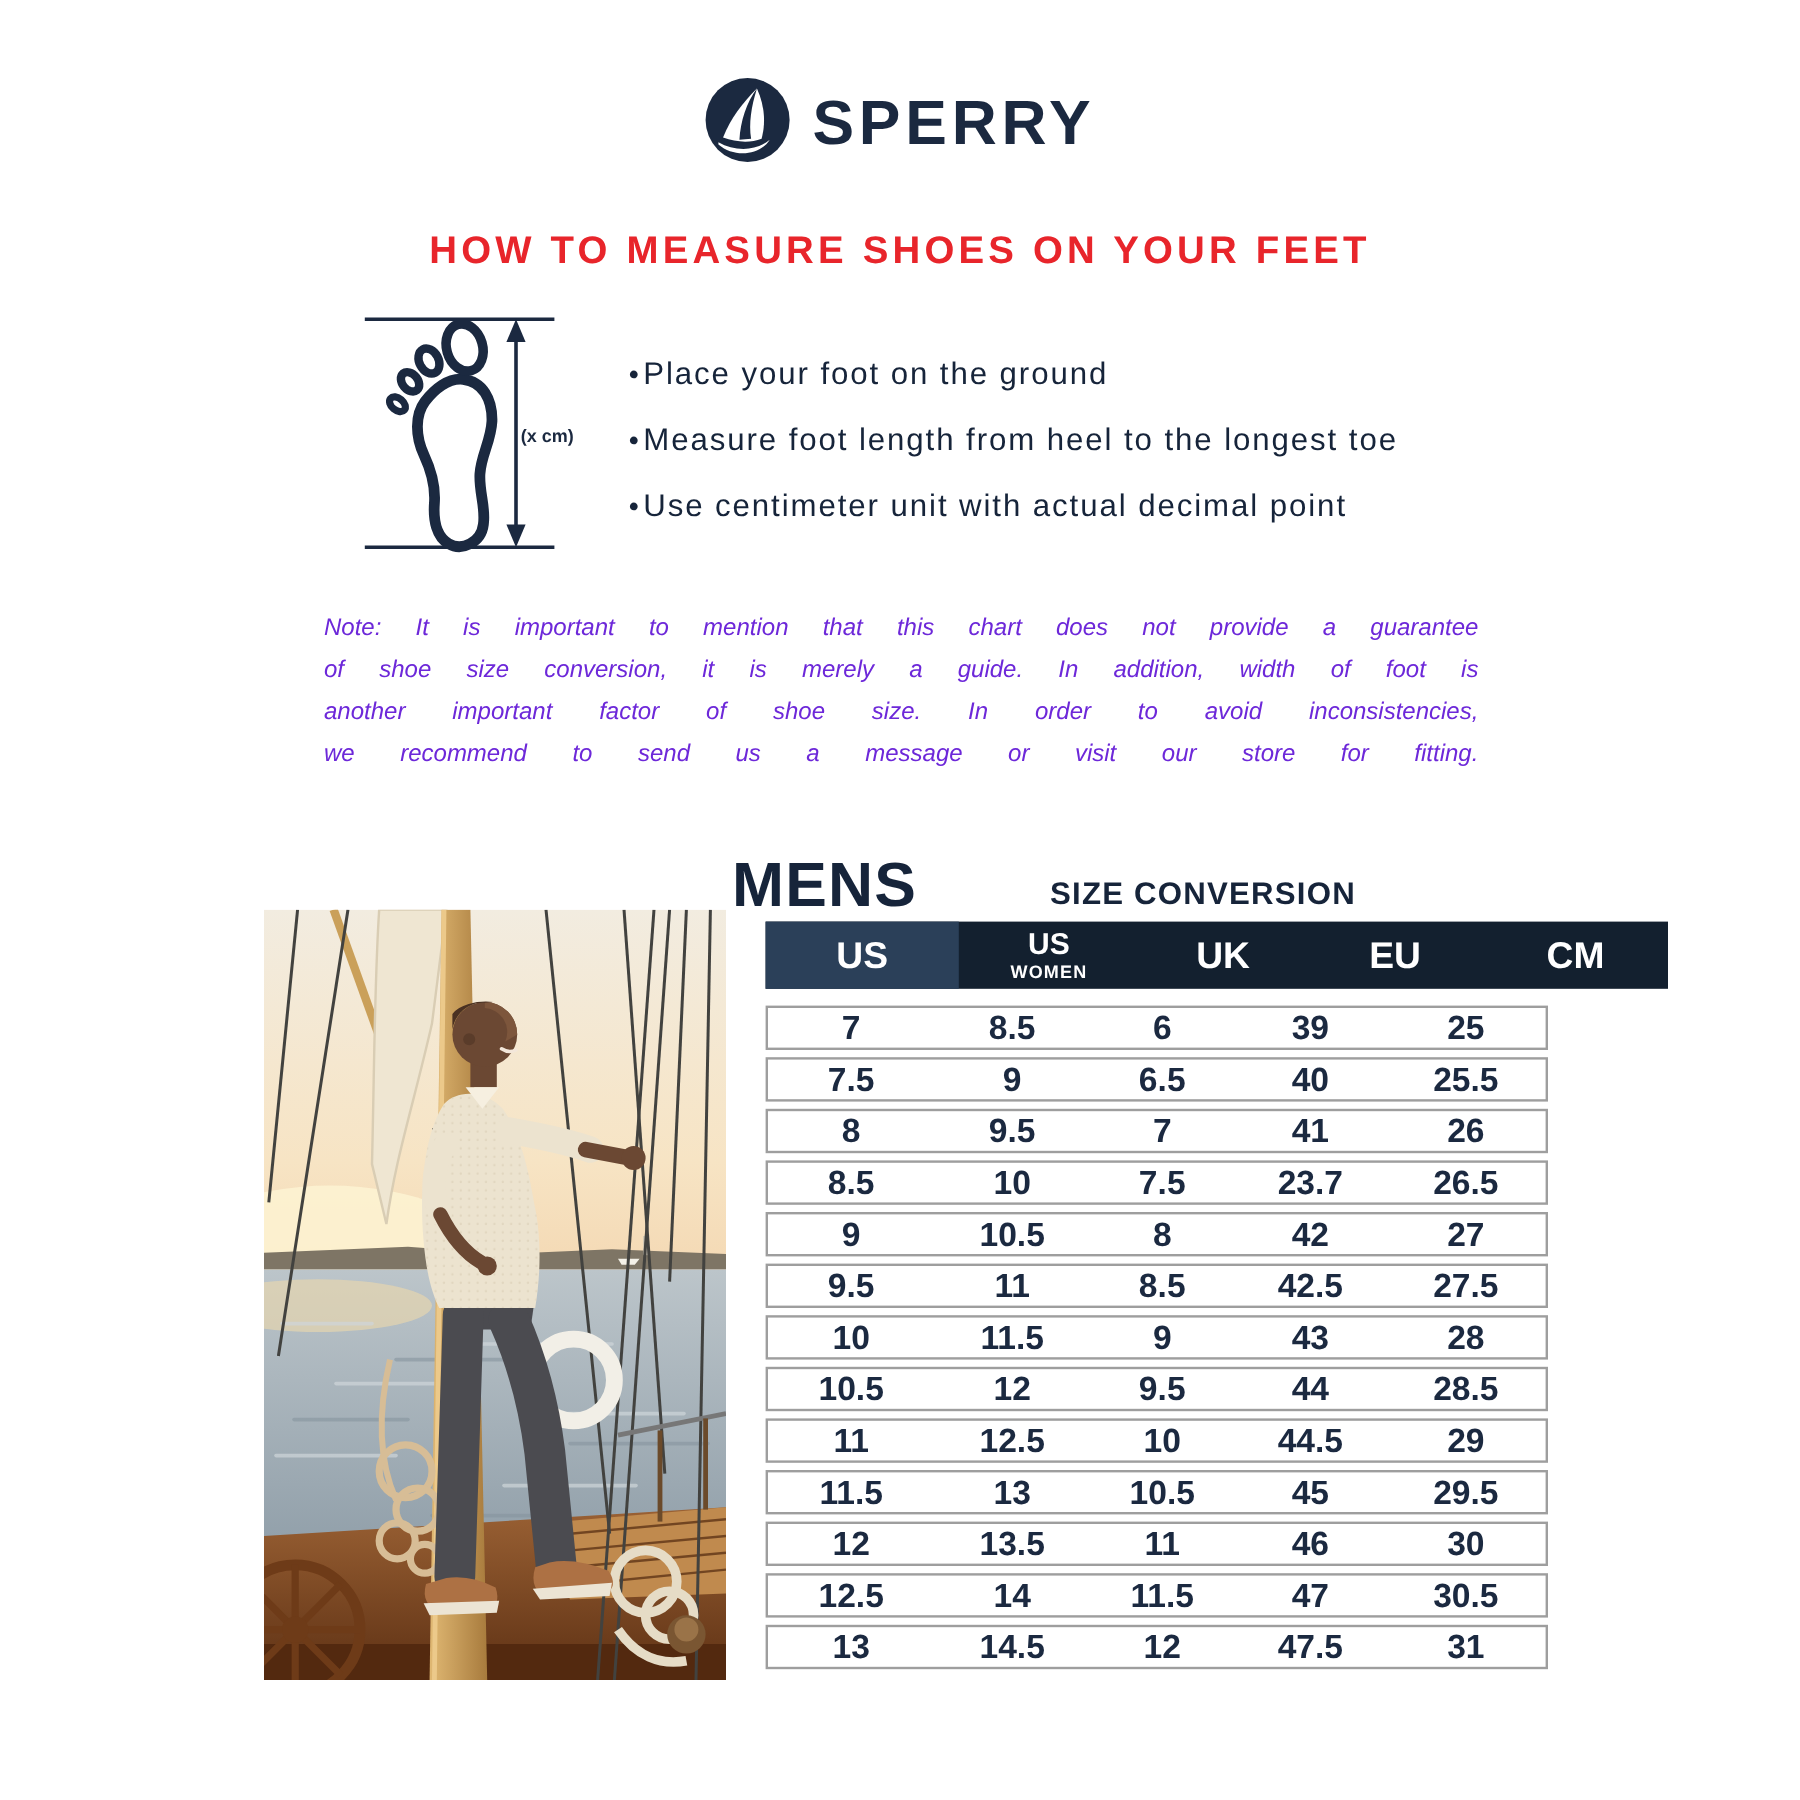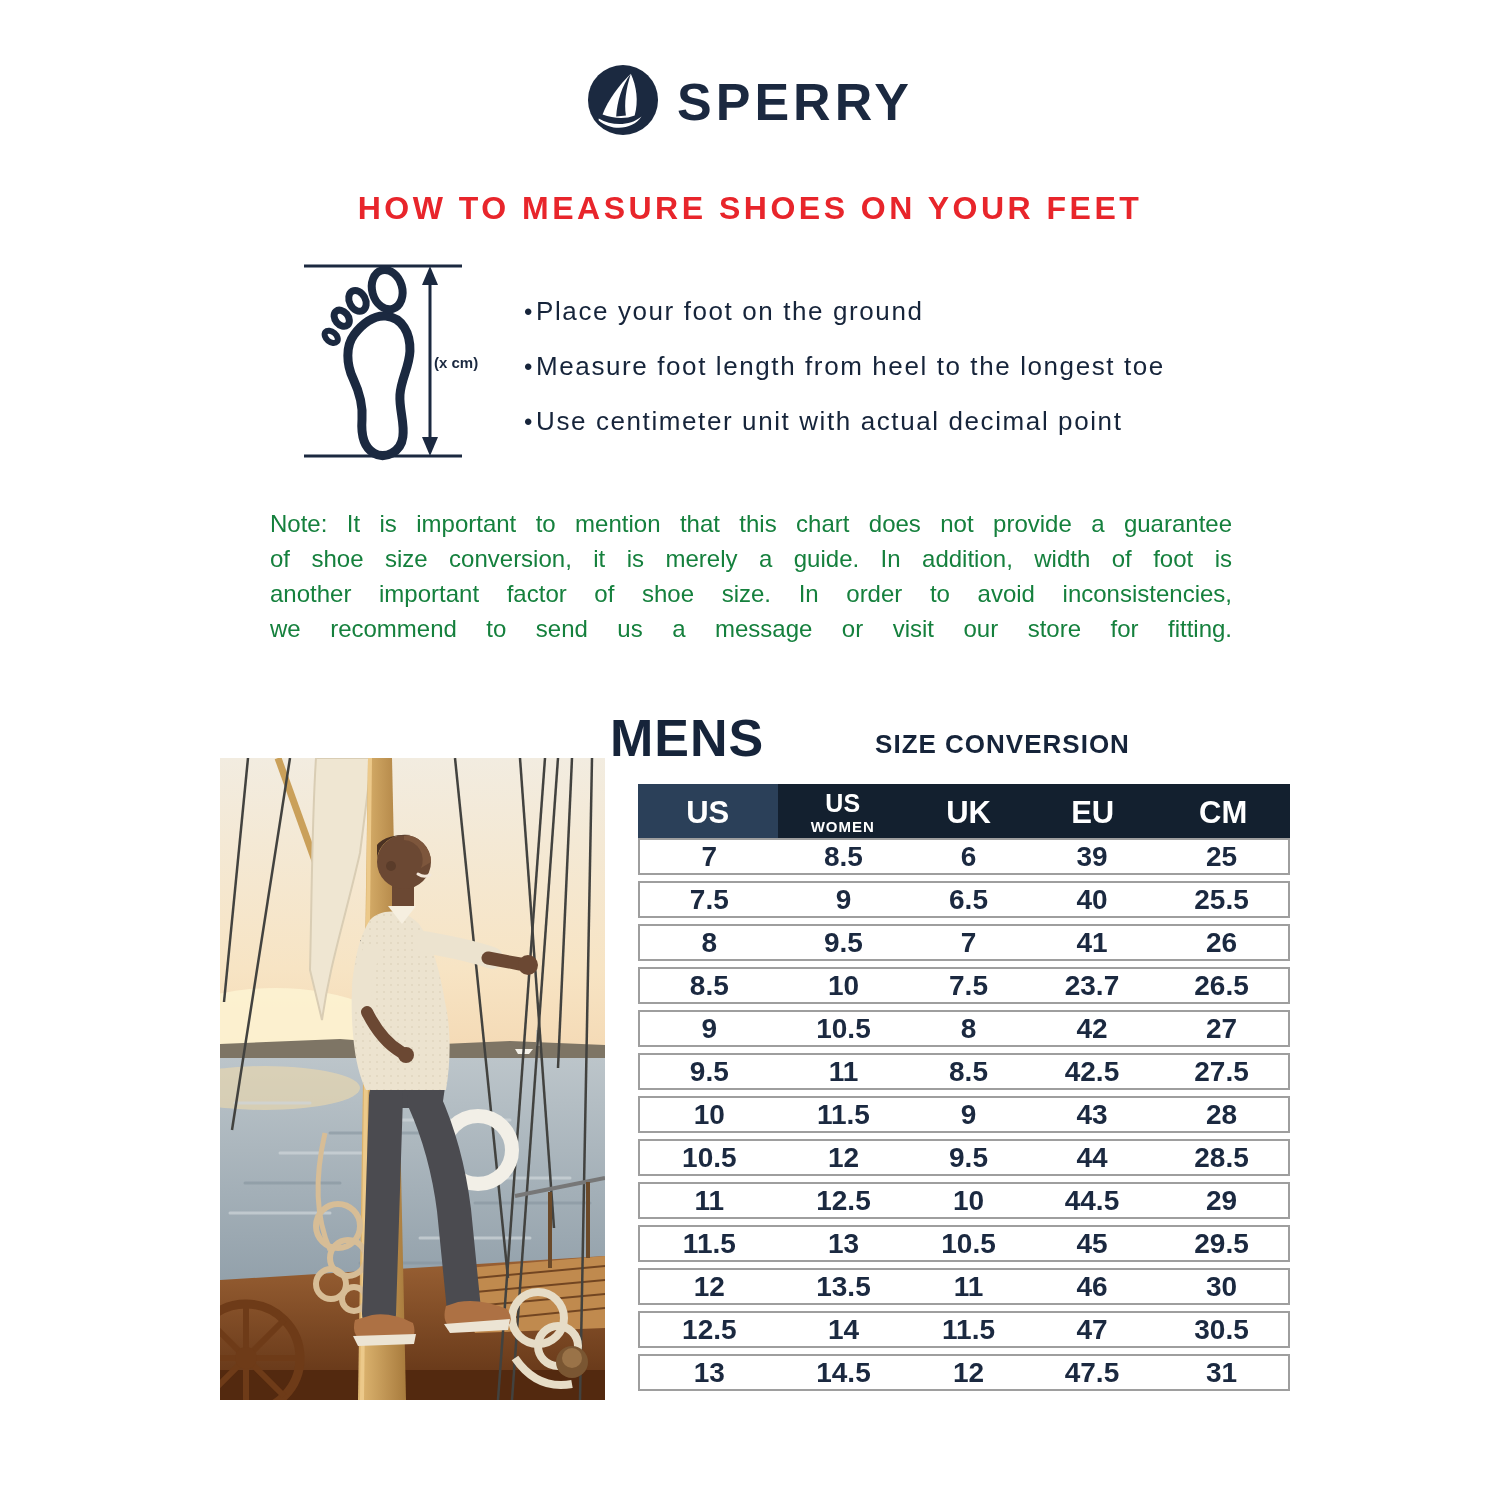--- a/index.html
+++ b/index.html
@@ -13,28 +13,28 @@
   
   .main-title{position:absolute;top:190px;left:0;width:100%;text-align:center;
     font-size:32px;font-weight:bold;letter-spacing:3.5px;color:#e8252b;}
   
   .foot-diagram{position:absolute;left:300px;top:256px;}
   
   .instructions{position:absolute;left:524px;top:296px;margin:0;padding:0;list-style:none;}
   .instructions li{font-size:26px;font-weight:normal;letter-spacing:1.6px;color:#16243a;margin-bottom:24px;white-space:nowrap;}
   .instructions li::before{content:"\2022";font-size:24px;margin-right:2px;}
   
-  .note{position:absolute;left:270px;top:506px;width:962px;font-size:24px;color:#15803d;}
+  .note{position:absolute;left:270px;top:506px;width:962px;font-style:italic;font-size:20px;color:#6d28d9;}
   .note-line{text-align:justify;text-align-last:justify;line-height:35px;}
   
   .size-title-row{position:absolute;left:608px;top:700px;width:652px;height:72px;}
   .mens-title{position:absolute;left:2px;bottom:4px;font-size:52px;font-weight:bold;letter-spacing:1px;color:#16243a;}
   .size-subtitle{position:absolute;left:137px;bottom:12px;width:515px;text-align:center;
     font-size:26px;font-weight:bold;letter-spacing:1px;color:#16243a;}
-  .size-header{position:absolute;left:638px;top:784px;width:652px;height:56px;background:#13202f;color:#fff;
+  .size-header{position:absolute;left:638px;top:768px;width:752px;height:56px;background:#13202f;color:#fff;
     display:grid;grid-template-columns:21.4% 20% 18.6% 19.5% 20.5%;}
   .hcell{display:flex;flex-direction:column;align-items:center;justify-content:center;font-weight:bold;font-size:31px;line-height:1;}
   .hcell.first{background:#2b4059;}
   .hcell.women .main{font-size:25px;}
   .hcell .sub{font-size:15px;letter-spacing:1px;margin-top:3px;}
   .hcell .sub:empty{display:none;}
   .size-rows{position:absolute;left:638px;top:838px;width:652px;}
   .size-row{display:grid;grid-template-columns:21.4% 20% 18.6% 19.5% 20.5%;height:37px;margin-bottom:6px;
     border:2px solid #9e9e9e;background:#fff;box-sizing:border-box;align-items:center;}
   .size-cell{text-align:center;font-weight:bold;font-size:28px;color:#1b2940;}

